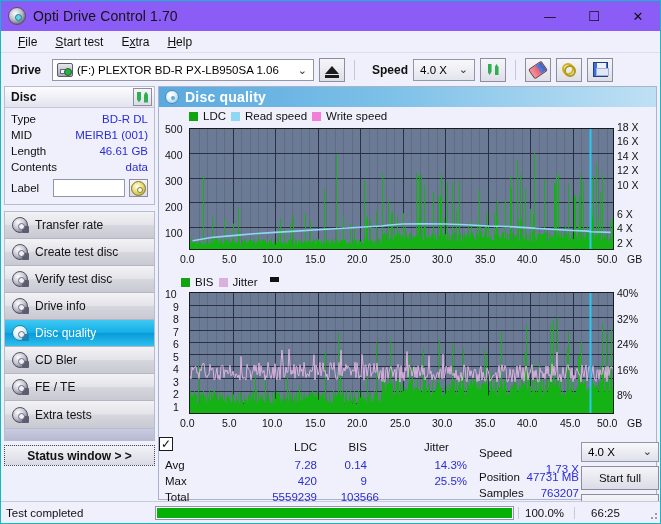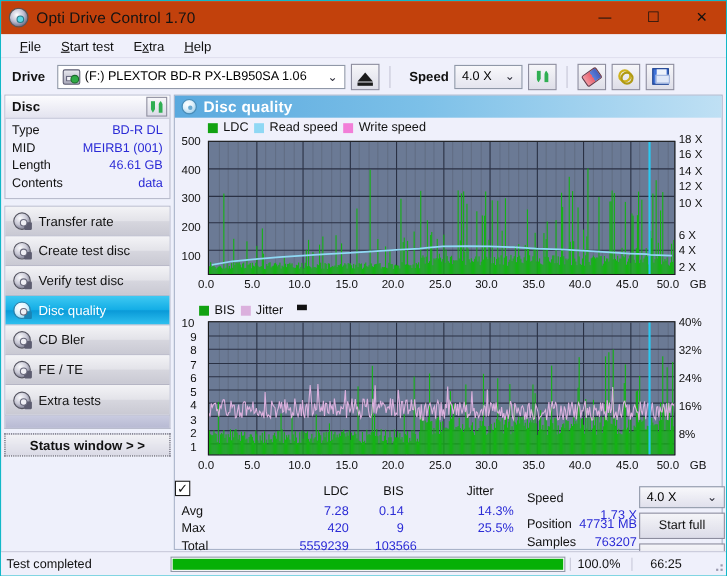--- a/index.html
+++ b/index.html
@@ -14,21 +14,21 @@
   #app {
     position: relative;
     width: 661px; height: 524px;
     background: #eef0fb;
     border: 1px solid #11b8c8;
   }
 
   
   #titlebar {
     height: 30px;
-    background: #c2410c;
+    background: #8b5cf6;
     display: flex;
     align-items: center;
     position: relative;
   }
   #app-icon {
     width: 18px; height: 18px;
     margin-left: 7px; margin-right: 7px;
     position: relative;
     border-radius: 50%;
     background: radial-gradient(circle at 40% 35%, #fdfdff 0%, #bdbdd0 45%, #6e6e8a 75%, #3a3a55 100%);
@@ -396,20 +396,27 @@
             <span class="v">MEIRB1 (001)</span>
           </div>
           <div class="disc-row">
             <span class="k">Length</span>
             <span class="v">46.61 GB</span>
           </div>
           <div class="disc-row">
             <span class="k">Contents</span>
             <span class="v">data</span>
           </div>
+          <div id="label-row">
+            <span class="k">Label</span>
+            <span id="label-input"></span>
+            <span class="mini-btn">
+                <span class="disc-ico"></span>
+              </span>
+          </div>
         </div>
       </div>
 
       <div id="navlist">
         <div class="nav-item">
           <span class="nav-ico">
               <i class="tick"></i>
             </span>
           <span>Transfer rate</span>
         </div>
@@ -417,20 +424,26 @@
           <span class="nav-ico">
               <i class="tick"></i>
             </span>
           <span>Create test disc</span>
         </div>
         <div class="nav-item">
           <span class="nav-ico">
               <i class="tick"></i>
             </span>
           <span>Verify test disc</span>
+        </div>
+        <div class="nav-item">
+          <span class="nav-ico">
+              <i class="tick"></i>
+            </span>
+          <span>Drive info</span>
         </div>
         <div class="nav-item active">
           <span class="nav-ico">
               <i class="tick"></i>
             </span>
           <span>Disc quality</span>
         </div>
         <div class="nav-item">
           <span class="nav-ico">
               <i class="tick"></i>

